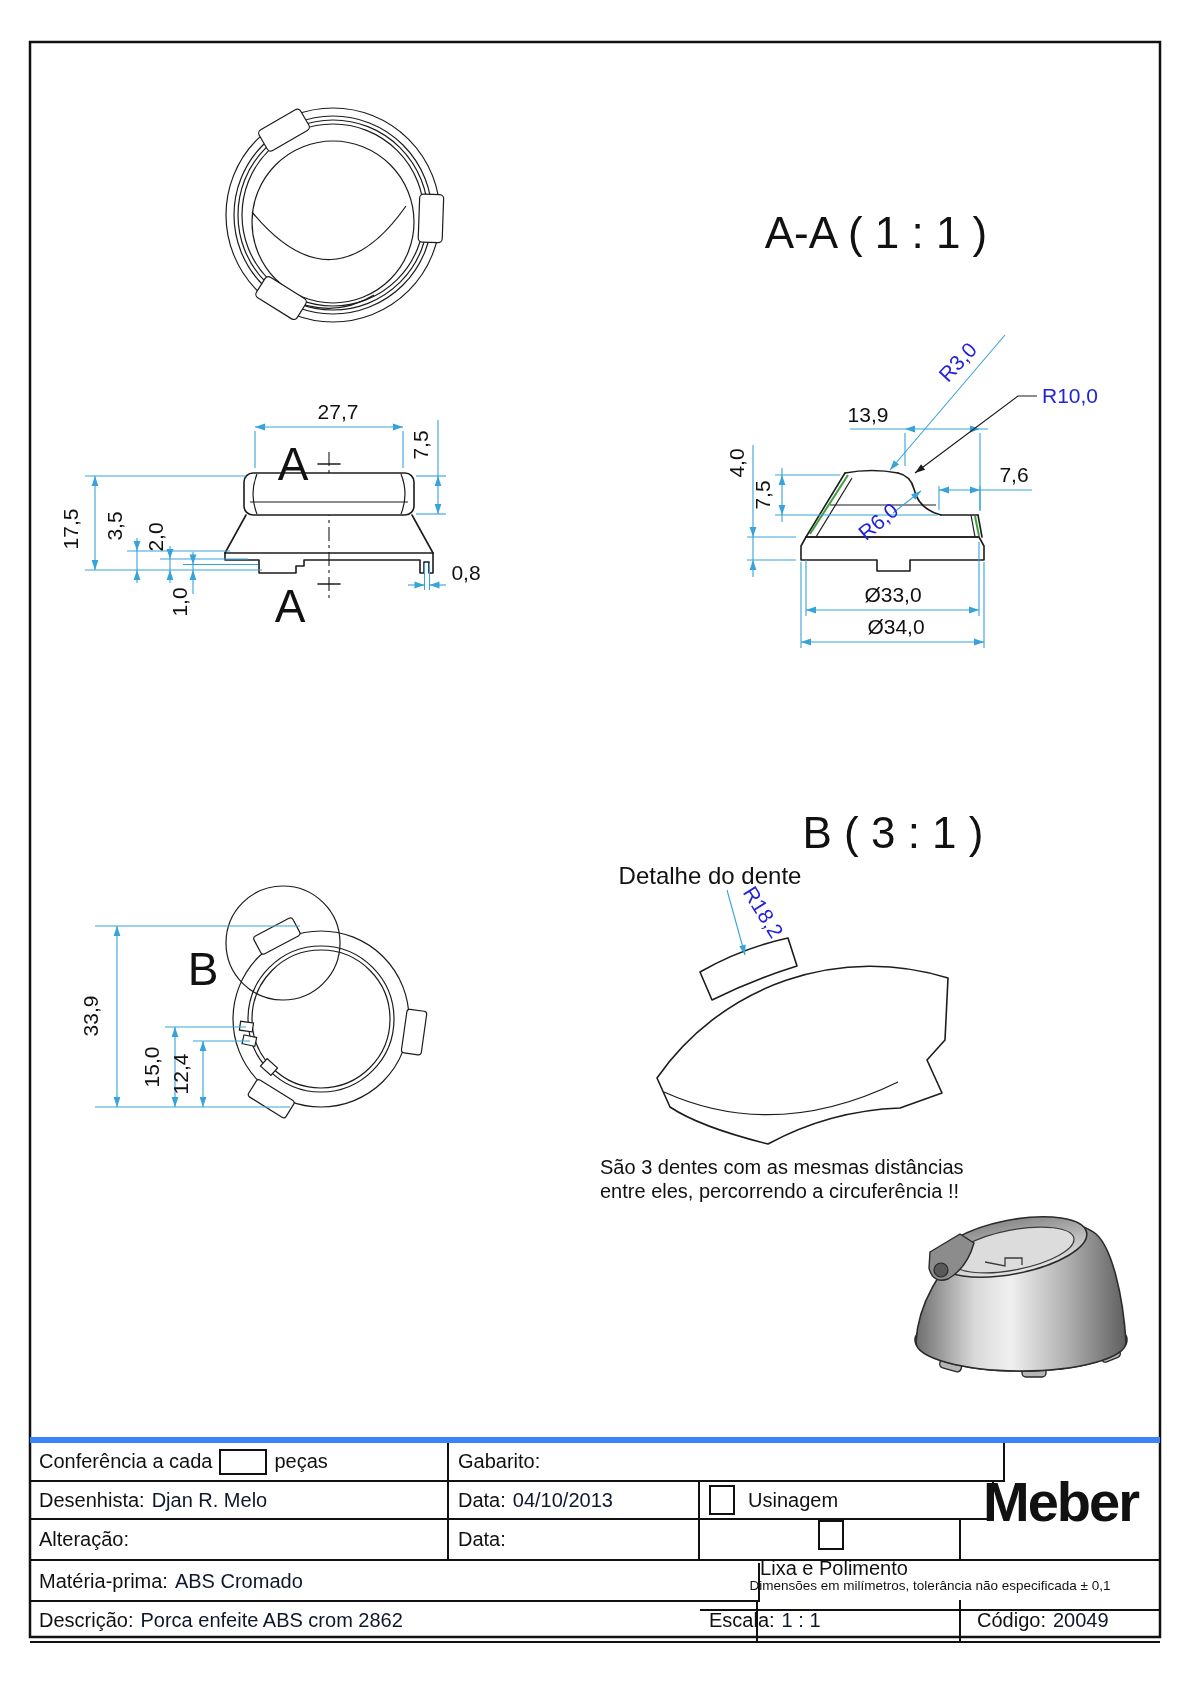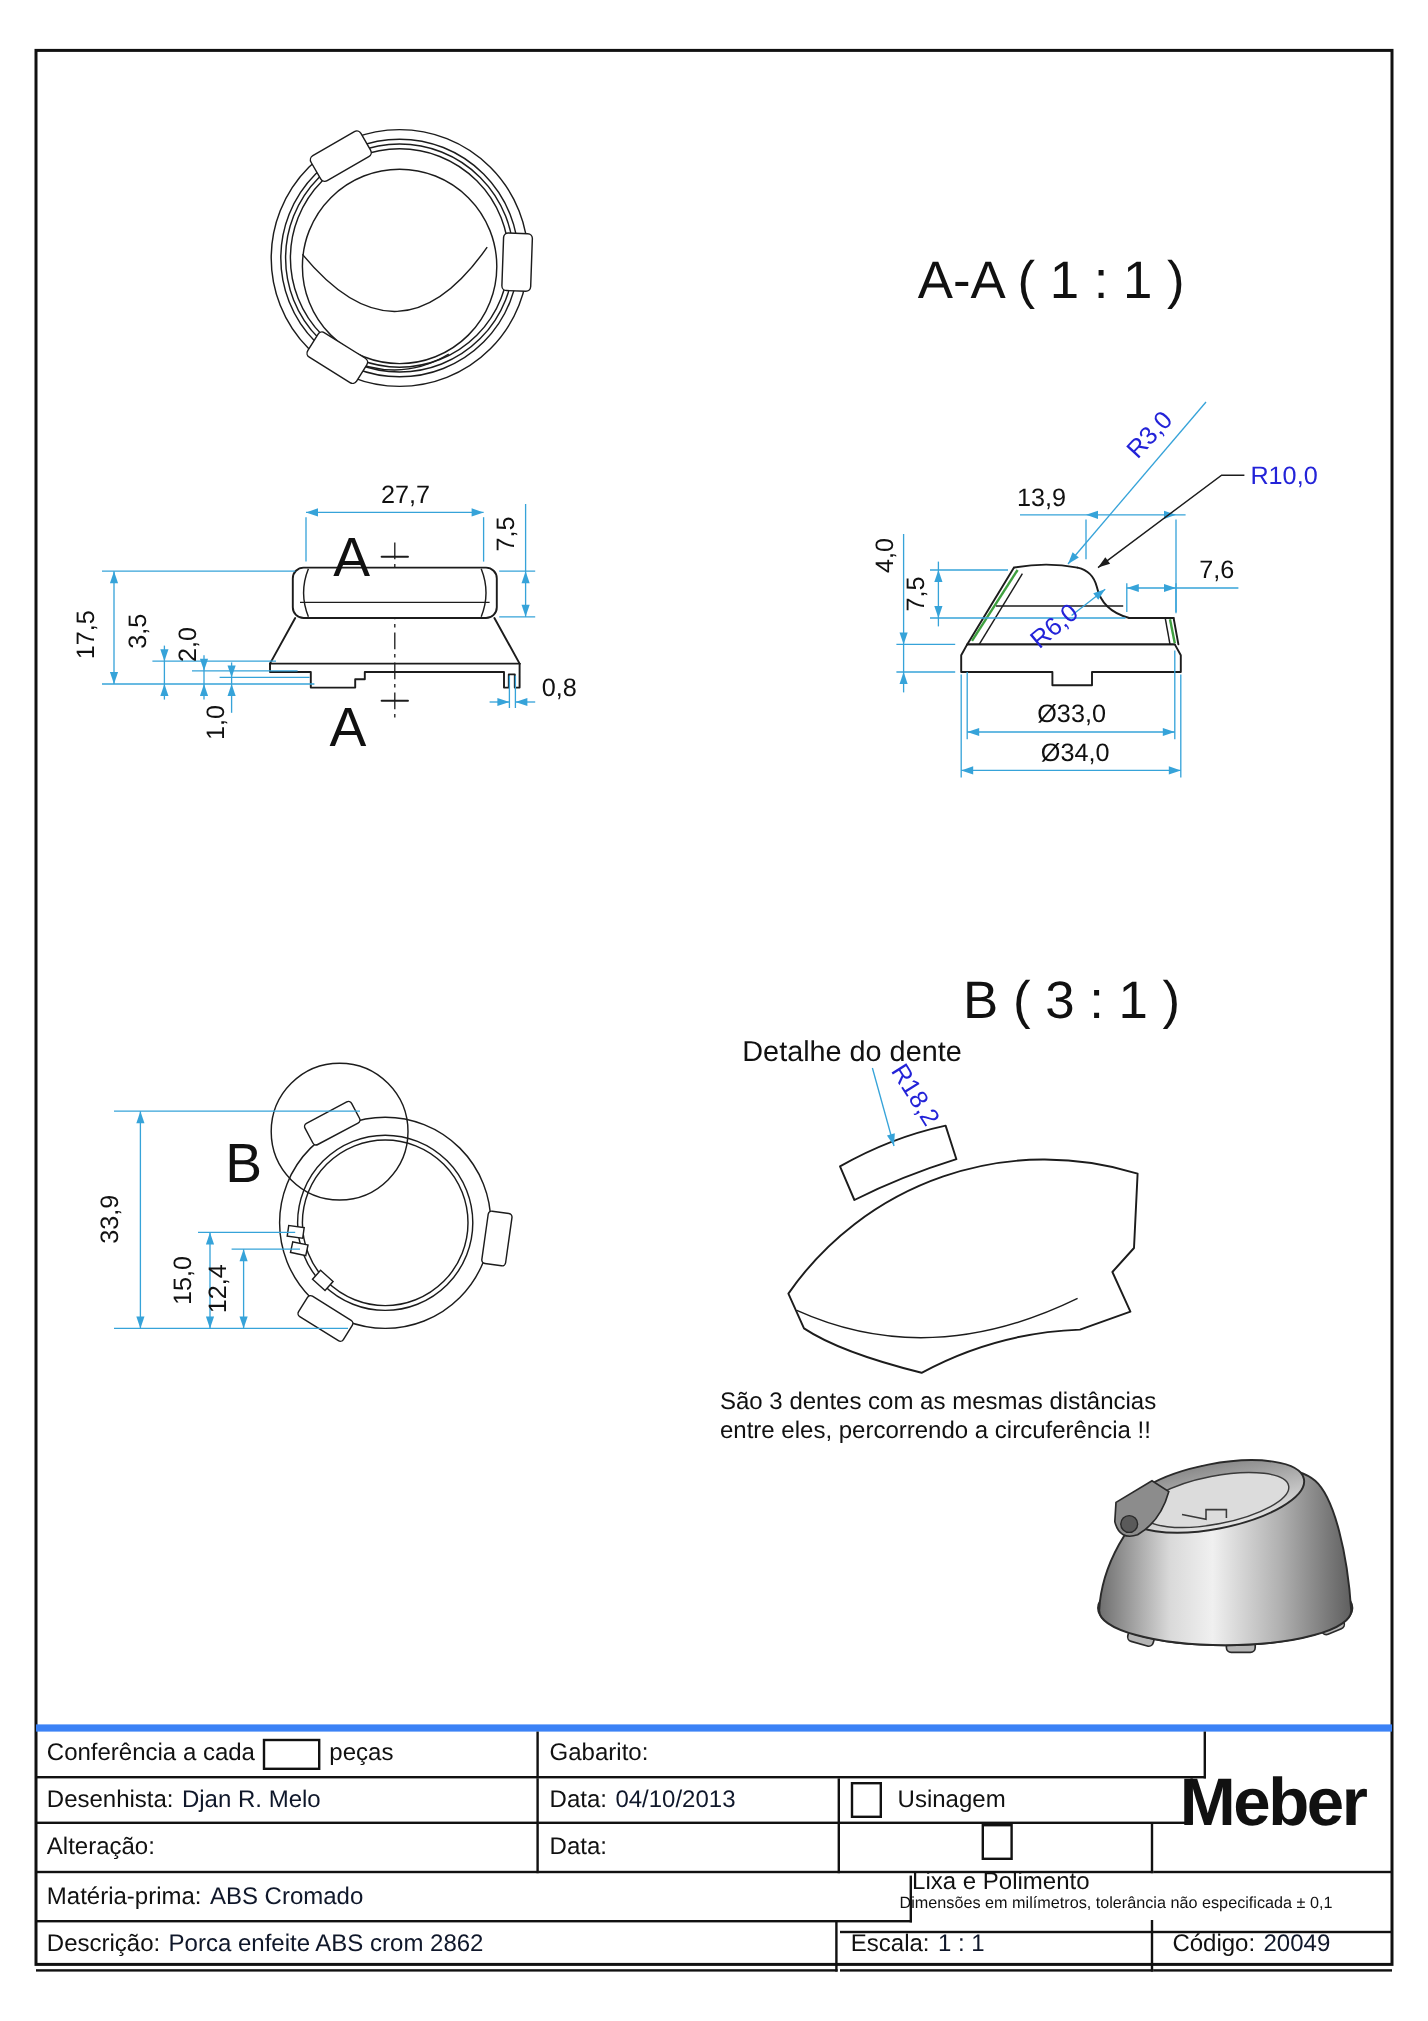--- a/index.html
+++ b/index.html
@@ -325,21 +325,21 @@
   </div>
 
   <div class="cell" style="left:0;top:110px;width:730px;height:39px;margin-top:10px;">
     <span class="lbl">Matéria-prima:</span>
     <span class="val">ABS Cromado</span>
   </div>
   <div class="cell noright smallnote" style="left:670px;top:118px;width:460px;height:50px;">
     <span>Dimensões em milímetros, tolerância não especificada ± 0,1</span>
   </div>
 
-  <div class="cell" style="left:0;top:157px;width:668px;height:43px;">
+  <div class="cell" style="left:0;top:157px;width:728px;height:43px;">
     <span class="lbl">Descrição:</span>
     <span class="val">Porca enfeite ABS crom 2862</span>
   </div>
   <div class="cell" style="left:670px;top:157px;width:261px;height:43px;">
     <span class="lbl">Escala:</span>
     <span class="val">1 : 1</span>
   </div>
   <div class="cell noright" style="left:931px;top:157px;width:199px;height:43px;padding-left:16px;">
     <span class="lbl">Código:</span>
     <span class="val">20049</span>

